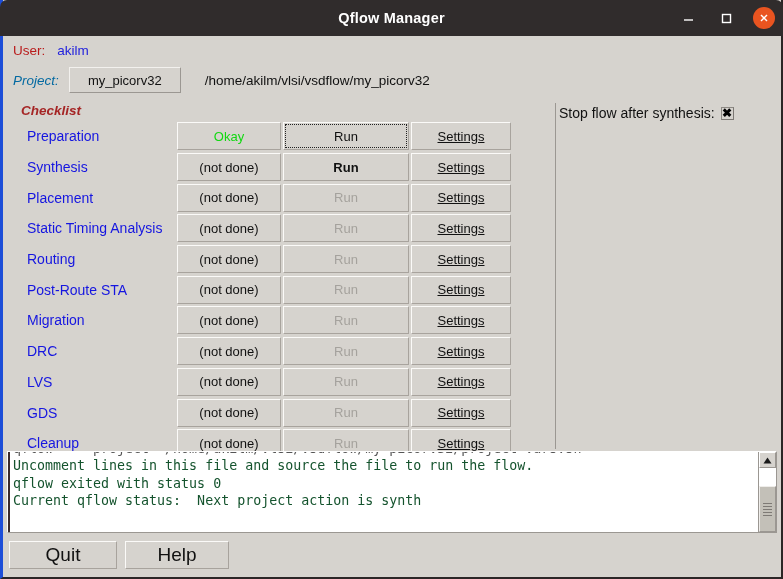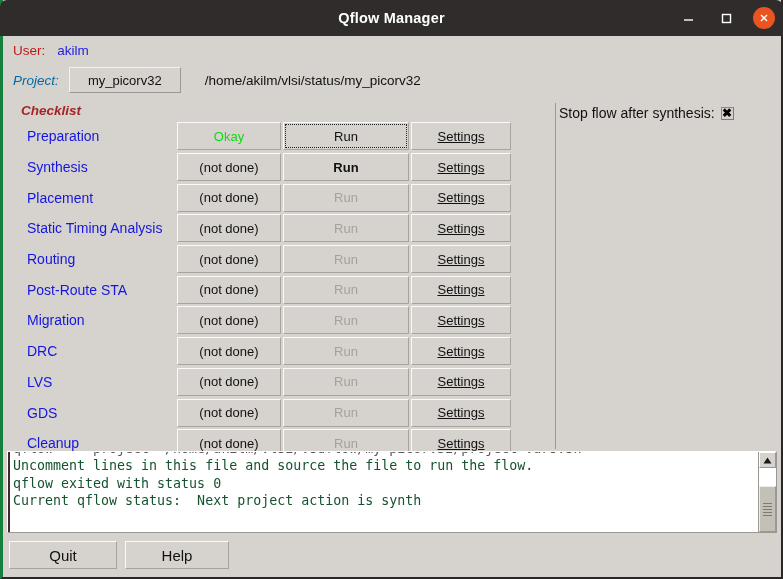--- a/index.html
+++ b/index.html
@@ -6,21 +6,21 @@
   body{
     width:783px;height:579px;overflow:hidden;
     background:#2b2626;
     font-family:"Liberation Sans", sans-serif;
     -webkit-font-smoothing:antialiased;
   }
   .window{
     position:absolute;left:0;top:0;width:783px;height:579px;
     background:#d6d3ce;
     display:flex;flex-direction:column;
-    border-left:3px solid #15803d;
+    border-left:3px solid #1d4ed8;
     border-right:2px solid #2b2626;
     border-bottom:2px solid #2b2626;
     box-sizing:border-box;
   }
 
   
   .titlebar{
     height:36px;flex:0 0 36px;background:#302c2c;
     position:relative;display:flex;align-items:center;justify-content:center;
     border-top-left-radius:7px;border-top-right-radius:7px;
@@ -131,21 +131,21 @@
     border:1px solid #9b9792;border-top-color:#efedea;border-left-color:#efedea;
     box-sizing:border-box;display:flex;align-items:center;justify-content:center;
   }
   .grip{width:9px;}
   .grip i{display:block;height:1px;background:#7e7a75;margin:2px 0;}
 
   
   .btnbar{flex:0 0 auto;height:44px;display:flex;align-items:center;gap:8px;padding-left:6px;}
   .btn{
     height:28px;min-width:108px;box-sizing:border-box;padding:12px 14px;
-    background:#d6d3ce;color:#111;font-size:15px;
+    background:#d6d3ce;color:#111;font-size:19px;
     border:1px solid #a8a39d;border-top-color:#fbfaf8;border-left-color:#fbfaf8;
     display:flex;align-items:center;justify-content:center;
   }
   .btn.wide{min-width:104px;}
   .btn.small{min-width:96px;}
 </style>
 </head>
 <body>
 
 <div class="window">
@@ -173,21 +173,21 @@
   </div>
 
   <div class="hdr">
     <div class="user-row">
       <span class="lbl-user">User:</span>
       <span class="val-user">akilm</span>
     </div>
     <div class="project-row">
       <span class="lbl-project">Project:</span>
       <div class="project-btn">my_picorv32</div>
-      <span class="project-path">/home/akilm/vlsi/status/my_picorv32</span>
+      <span class="project-path">/home/akilm/vlsi/vsdflow/my_picorv32</span>
     </div>
   </div>
 
   <div class="body">
 
     <div class="left-pane">
       <div class="section-title checklist-title">Checklist</div>
       <div class="rows" id="checklist-rows">
           <div class="row">
             <div class="row-label">Preparation</div>

